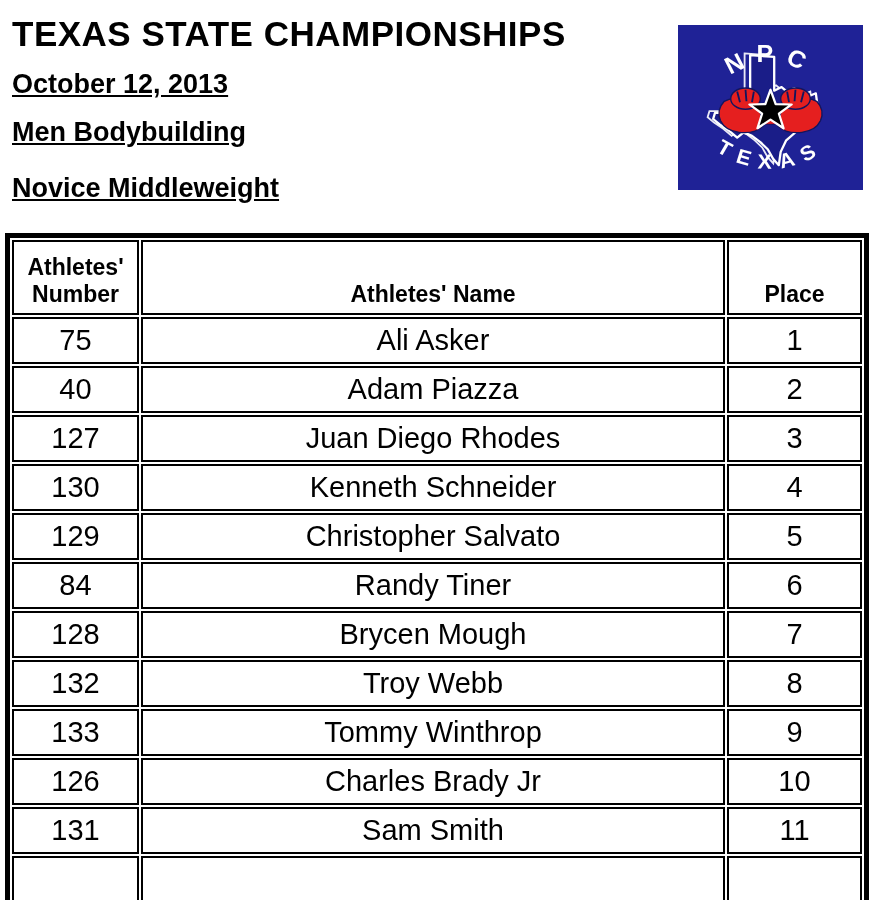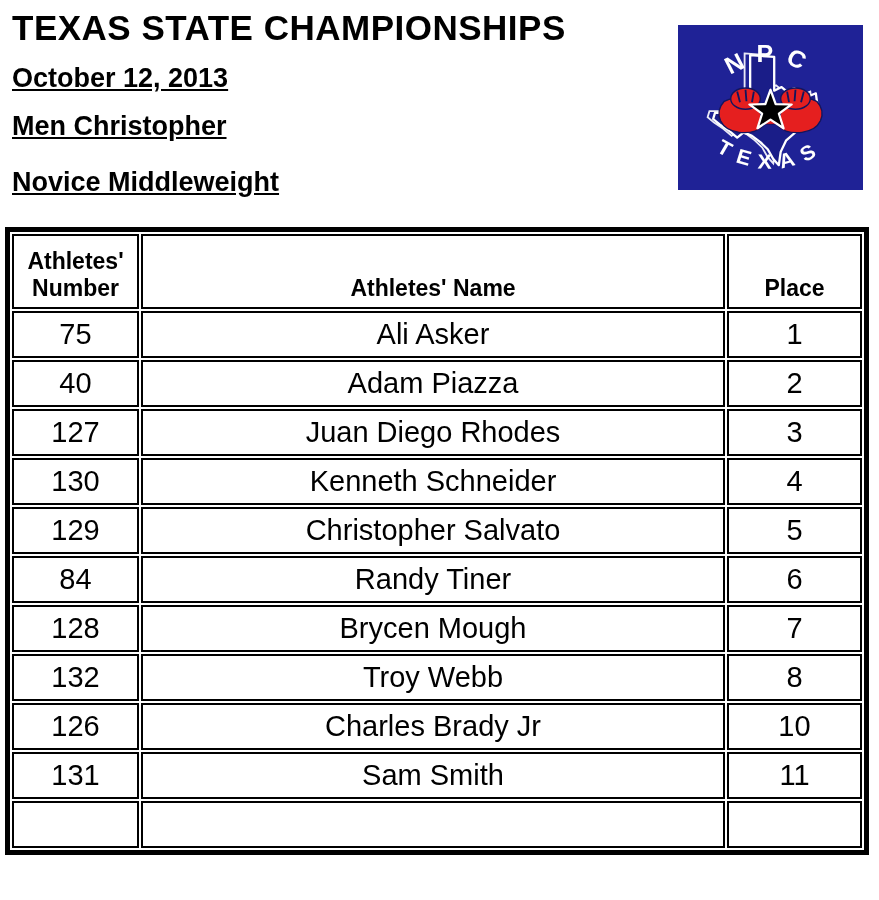--- a/index.html
+++ b/index.html
@@ -15,21 +15,21 @@
   .page {
     position: relative;
     width: 879px;
     height: 900px;
   }
   .title-block {
     padding-left: 12px;
   }
   h1.page-title {
     margin: 0;
-    padding-top: 8px;
+    padding-top: 14px;
     font-size: 35px;
     line-height: 40px;
     font-weight: 700;
     letter-spacing: 0.5px;
   }
   .sub-line {
     font-size: 27px;
     line-height: 31px;
     font-weight: 700;
     text-decoration: underline;
@@ -76,21 +76,21 @@
   }
 </style>
 </head>
 <body>
 
 <div class="page">
 
   <div class="title-block">
     <h1 class="page-title">TEXAS STATE CHAMPIONSHIPS</h1>
     <div class="sub-line sub-date">October 12, 2013</div>
-    <div class="sub-line sub-div">Men Christopher</div>
+    <div class="sub-line sub-div">Men Bodybuilding</div>
     <div class="sub-line sub-class">Novice Middleweight</div>
   </div>
 
   <svg class="logo" viewBox="0 0 200 186" preserveAspectRatio="none" xmlns="http://www.w3.org/2000/svg">
     <defs>
       <path id="npcArc" d="M 56,58 Q 100,26 144,58" fill="none"></path>
       <path id="texArc" d="M 38,140 Q 100,184 162,140" fill="none"></path>
     </defs>
     <rect x="0" y="0" width="200" height="186" fill="#1f2296"></rect>
 
@@ -170,20 +170,25 @@
           <td>128</td>
           <td>Brycen Mough</td>
           <td>7</td>
         </tr>
         <tr>
           <td>132</td>
           <td>Troy Webb</td>
           <td>8</td>
         </tr>
         <tr>
+          <td>133</td>
+          <td>Tommy Winthrop</td>
+          <td>9</td>
+        </tr>
+        <tr>
           <td>126</td>
           <td>Charles Brady Jr</td>
           <td>10</td>
         </tr>
         <tr>
           <td>131</td>
           <td>Sam Smith</td>
           <td>11</td>
         </tr>
         <tr>

